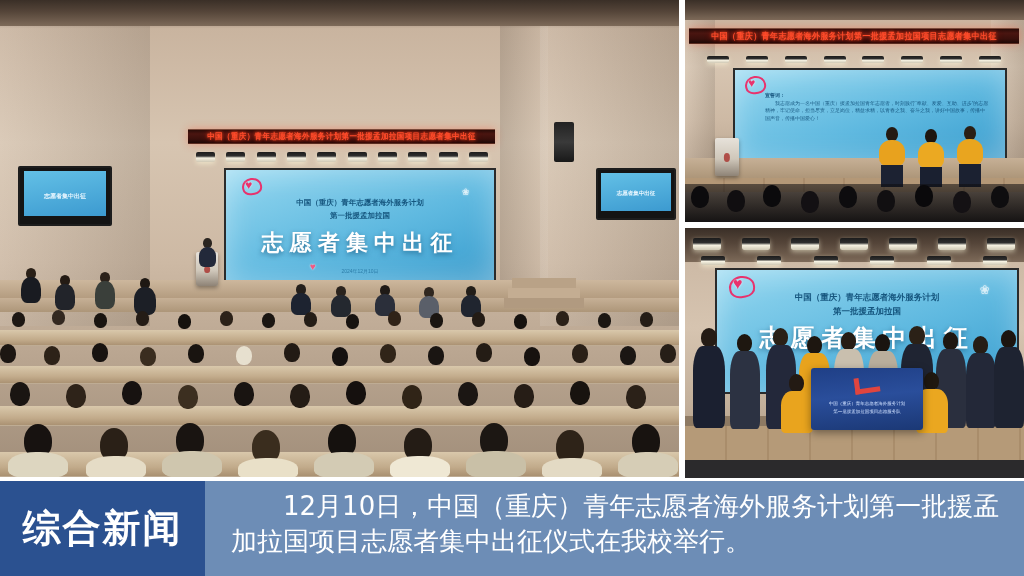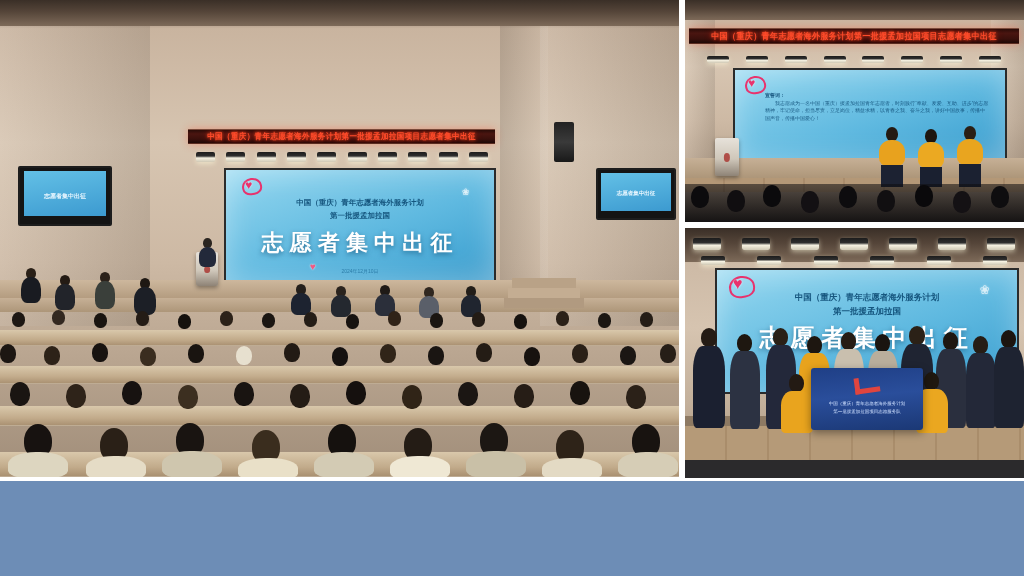--- a/index.html
+++ b/index.html
@@ -408,15 +408,21 @@
         <div class="flag-t" style="top:33px;font-size:4.5px;">中国（重庆）青年志愿者海外服务计划</div>
         <div class="flag-t" style="top:41px;font-size:4.5px;">第一批援孟加拉国项目志愿服务队</div>
       </div>
 
       <div style="position:absolute;left:0;top:232px;width:100%;height:18px;background:#2b2a2c;"></div>
     </div>
 
   </div>
 
   <div class="caption-bar">
+    <div class="cap-tag">
+      <span class="cap-tag-text">综合新闻</span>
+    </div>
+    <div class="cap-body">
+      <div class="cap-text">12月10日，中国（重庆）青年志愿者海外服务计划第一批援孟加拉国项目志愿者集中出征仪式在我校举行。</div>
+    </div>
   </div>
 
 </div>
 
 </body></html>

